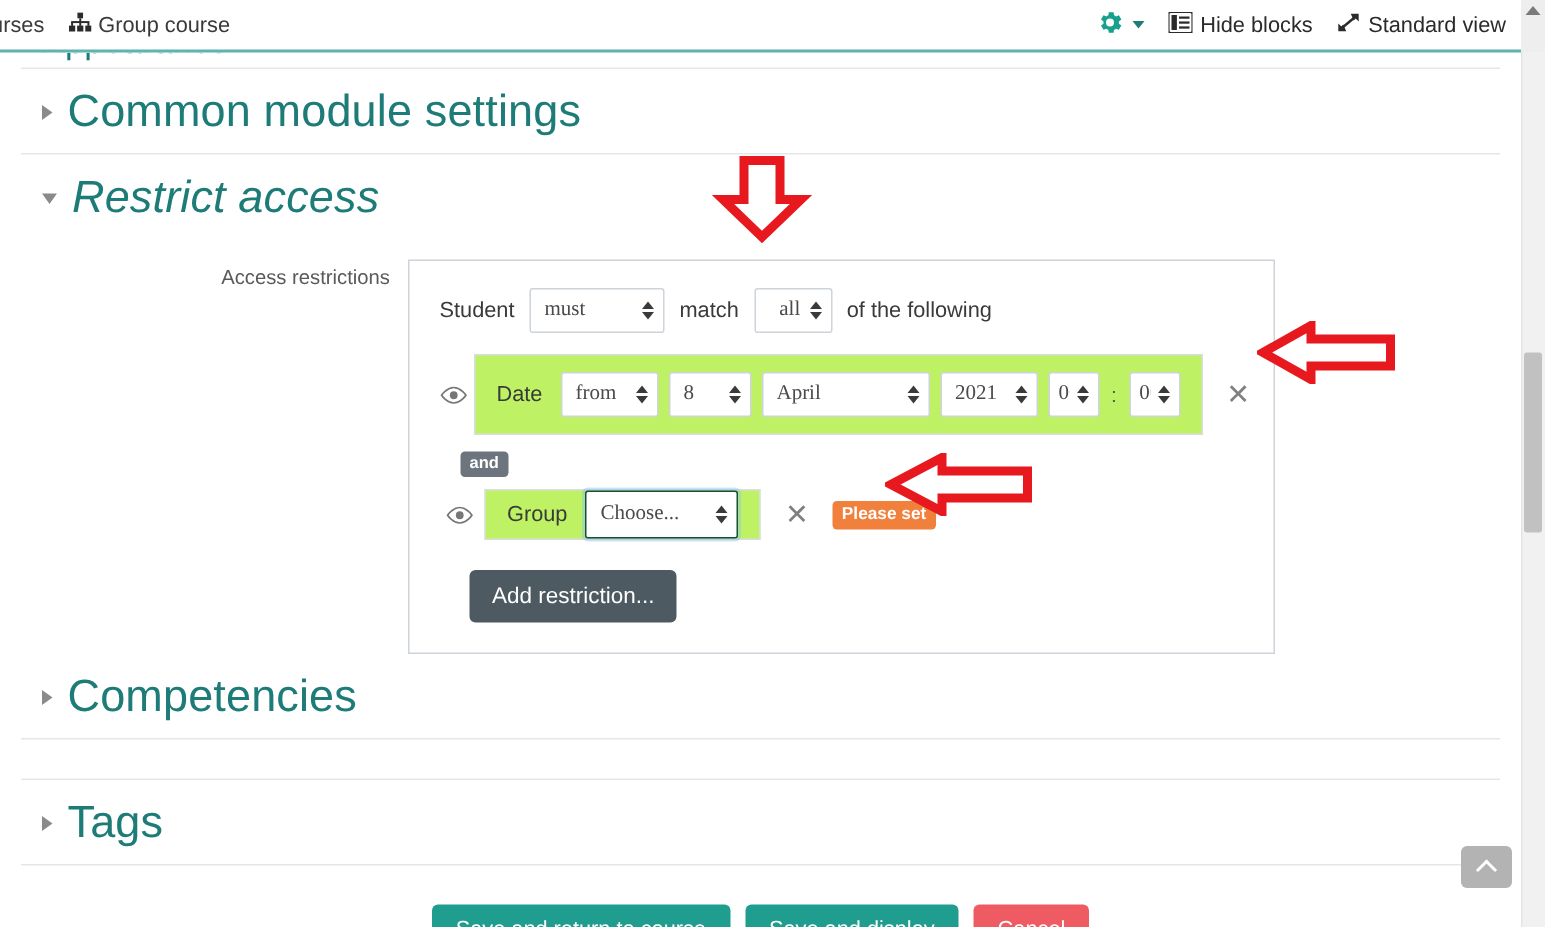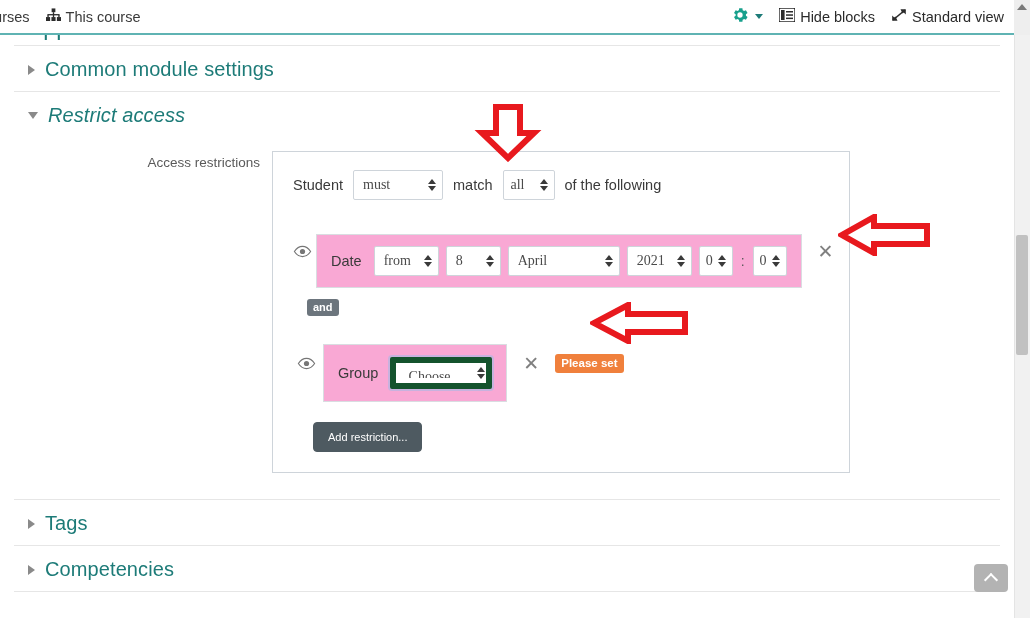--- a/index.html
+++ b/index.html
@@ -54,21 +54,21 @@
     width: 986px;
   }
 
   .section-head {
     display: flex; align-items: center; gap: 8px;
     padding: 10px 0 10px 14px;
     border-bottom: 1px solid #e6e6e6;
   }
   .section-head .title {
     color: #1d7b78;
-    font-size: 20px;
+    font-size: 30px;
     font-weight: normal;
     letter-spacing: .1px;
   }
   .tri-right {
     width: 0; height: 0;
     border-top: 5px solid transparent;
     border-bottom: 5px solid transparent;
     border-left: 7px solid #8a8a8a;
     margin-right: 2px;
   }
@@ -131,35 +131,34 @@
     border-bottom: 5px solid #3a3a3a;
   }
   .updown .dn {
     width: 0; height: 0;
     border-left: 4px solid transparent;
     border-right: 4px solid transparent;
     border-top: 5px solid #3a3a3a;
   }
 
   .w-must { width: 90px; }
-  .w-all  { width: 52px; }
+  .w-all  { width: 52px; text-align: right; }
   .w-from { width: 65px; }
   .w-day  { width: 55px; }
   .w-month{ width: 112px; }
   .w-year { width: 65px; }
   .w-time { width: 34px; }
   .w-choose { width: 102px; }
 
   .criteria-box {
     border: 1px solid #d9dde1;
-    background: #f9a8d4;
+    background: #bef264;
     display: inline-flex; align-items: center;
     padding: 11px 14px;
     gap: 12px;
-    margin-top: 20px;
   }
   .crit-line { display: flex; align-items: center; margin-top: 14px; }
   .eye {
     width: 26px; display: flex; align-items: center; justify-content: center;
     color: #767676; margin-right: 4px;
   }
   .crit-label { font-size: 14.5px; color: #3a3a3a; }
   .date-fields { display: flex; align-items: center; gap: 7px; }
   .colon { color: #5a5a5a; font-size: 14px; padding: 0 1px; }
 
@@ -190,30 +189,29 @@
     white-space: nowrap;
   }
 
   .btn-add {
     margin: 20px 0 0 20px;
     background: #4e5a61;
     color: #ffffff;
     border: 1px solid #4e5a61;
     border-radius: 4px;
     font-family: "Liberation Sans", sans-serif;
-    font-size: 11px;
+    font-size: 15px;
     padding: 8px 14px;
     cursor: pointer;
   }
 
   
   select.focusring {
-    border: 6px solid #14532d;
+    border: 1px solid #14532d;
     box-shadow: 0 0 0 2px rgba(140,190,235,.45);
-    text-align: center;
   }
 
   
   .actions {
     display: flex; justify-content: center; gap: 10px;
     margin-top: 26px;
   }
   .btn {
     border: none; border-radius: 4px;
     font-family: "Liberation Sans", sans-serif;
@@ -283,21 +281,21 @@
             <rect x="7.3" y="4" width="1.4" height="3" fill="#2b2b2b"></rect>
             <rect x="1.5" y="6" width="13" height="1.4" fill="#2b2b2b"></rect>
             <rect x="1.5" y="7" width="1.4" height="2.4" fill="#2b2b2b"></rect>
             <rect x="7.3" y="7" width="1.4" height="2.4" fill="#2b2b2b"></rect>
             <rect x="13.1" y="7" width="1.4" height="2.4" fill="#2b2b2b"></rect>
             <rect x="0" y="9.2" width="4.4" height="4.2" fill="#2b2b2b"></rect>
             <rect x="5.8" y="9.2" width="4.4" height="4.2" fill="#2b2b2b"></rect>
             <rect x="11.6" y="9.2" width="4.4" height="4.2" fill="#2b2b2b"></rect>
           </svg>
         </span>
-        <span>This course</span>
+        <span>Group course</span>
       </a>
     </div>
 
     <div class="nav-right">
       <div class="gear-wrap">
         <span>
           <svg width="20" height="20" viewBox="0 0 24 24">
             <path fill="#17a08c" d="M19.1 12.9a7 7 0 000-1.8l2-1.5-2-3.4-2.3.9a7.2 7.2 0 00-1.6-.9l-.3-2.4h-3.9l-.3 2.4c-.6.2-1.1.5-1.6.9l-2.3-.9-2 3.4 2 1.5a7 7 0 000 1.8l-2 1.5 2 3.4 2.3-.9c.5.4 1 .7 1.6.9l.3 2.4h3.9l.3-2.4c.6-.2 1.1-.5 1.6-.9l2.3.9 2-3.4-2-1.5zM12 15.2A3.2 3.2 0 1115.2 12 3.2 3.2 0 0112 15.2z"></path>
           </svg>
         </span>
@@ -455,48 +453,48 @@
           </div>
 
           
           <div class="crit-line" style="margin-top:8px;">
             <span class="eye">
               <svg width="19" height="13" viewBox="0 0 22 14">
                 <path d="M11 1C5.5 1 1.6 7 1.6 7S5.5 13 11 13s9.4-6 9.4-6S16.5 1 11 1z" fill="none" stroke="#767676" stroke-width="1.3"></path>
                 <circle cx="11" cy="7" r="3" fill="#767676"></circle>
               </svg>
             </span>
-            <div class="criteria-box" style="padding:12px 14px;">
+            <div class="criteria-box" style="padding:0 14px;">
               <span class="crit-label">Group</span>
               <span class="sel-wrap">
                 <select class="mdl focusring w-choose" style="height:32px;">
                   <option>Choose...</option>
                 </select>
                 <span class="updown">
                     <i class="up"></i>
                     <i class="dn"></i>
                   </span>
               </span>
             </div>
             <span class="x-del">✕</span>
             <span class="please-set">Please set</span>
           </div>
 
           <button class="btn-add">Add restriction...</button>
         </div>
       </div>
 
+      <div class="section-head" style="padding-top:12px;">
+        <span class="tri-right"></span>
+        <span class="title">Competencies</span>
+      </div>
+
       <div class="section-head" style="margin-top:26px; border-top:1px solid #e6e6e6; padding-top:12px;">
         <span class="tri-right"></span>
         <span class="title">Tags</span>
-      </div>
-
-      <div class="section-head" style="padding-top:12px;">
-        <span class="tri-right"></span>
-        <span class="title">Competencies</span>
       </div>
 
       <div class="actions">
         <button class="btn btn-primary">Save and return to course</button>
         <button class="btn btn-secondary">Save and display</button>
         <button class="btn btn-danger">Cancel</button>
       </div>
 
     </div>
   </div>

